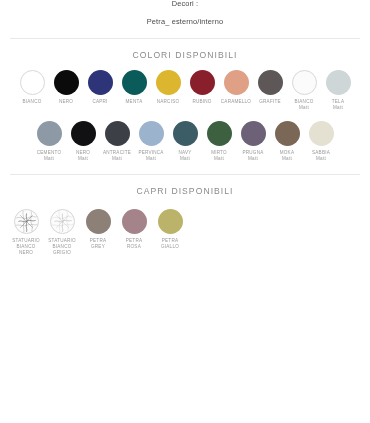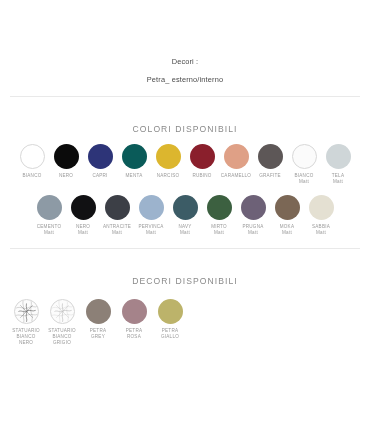--- a/index.html
+++ b/index.html
@@ -6,21 +6,21 @@
   body{
     width:370px;height:423px;
     background:#ffffff;
     font-family:"Liberation Sans", sans-serif;
     color:#8d8d8d;
     overflow:hidden;
   }
   .page{width:370px;height:423px;position:relative;box-sizing:border-box;}
 
   
-  .intro{padding-top:58px;text-align:center;}
+  .intro{text-align:center;}
   .intro p{
     margin:0 0 10px 0;
     font-size:7.4px;
     line-height:1.1;
     color:#4a4a4a;
     letter-spacing:.15px;
   }
   .intro p:last-child{margin-bottom:0;}
 
   
@@ -30,21 +30,21 @@
     margin:0 10px;
   }
   .rule-top{margin-top:12px;}
 
   
   .section-title{
     text-align:center;
     font-size:8.6px;
     letter-spacing:1.05px;
     color:#8a8a8a;
-    margin:27px 0 0 0;
+    margin:11px 0 0 0;
     font-weight:400;
   }
 
   
   .swatch-row{
     display:flex;
     justify-content:center;
     align-items:flex-start;
     padding:0 6px;
     margin-top:10px;
@@ -189,21 +189,21 @@
         <div class="swatch">
           <div class="dot" style="background: rgb(228, 224, 210);"></div>
           <div class="lbl">SABBIA
 Matt</div>
         </div>
       </div>
   </div>
 
   <div class="rule row-rule"></div>
 
-  <h2 class="section-title">DECORI DISPONIBILI</h2>
+  <h2 class="section-title">CAPRI DISPONIBILI</h2>
 
   <div class="swatch-row decori-row" id="row-decori">
       <div class="swatch">
         <div class="dot marble" style="background: rgb(252, 252, 252);">
           <svg viewBox="0 0 40 40" xmlns="http://www.w3.org/2000/svg">
             <g fill="none" stroke="#9a9a9a" stroke-width="0.7">
               <path d="M2 14 C10 10 16 18 24 13 C30 9 35 14 39 11"></path>
               <path d="M1 27 C9 24 14 30 22 26 C29 23 34 28 39 25"></path>
               <path d="M14 1 C12 9 18 15 15 23 C13 30 17 35 15 39"></path>
               <path d="M28 2 C30 10 25 16 29 24 C32 31 28 35 30 39"></path>

